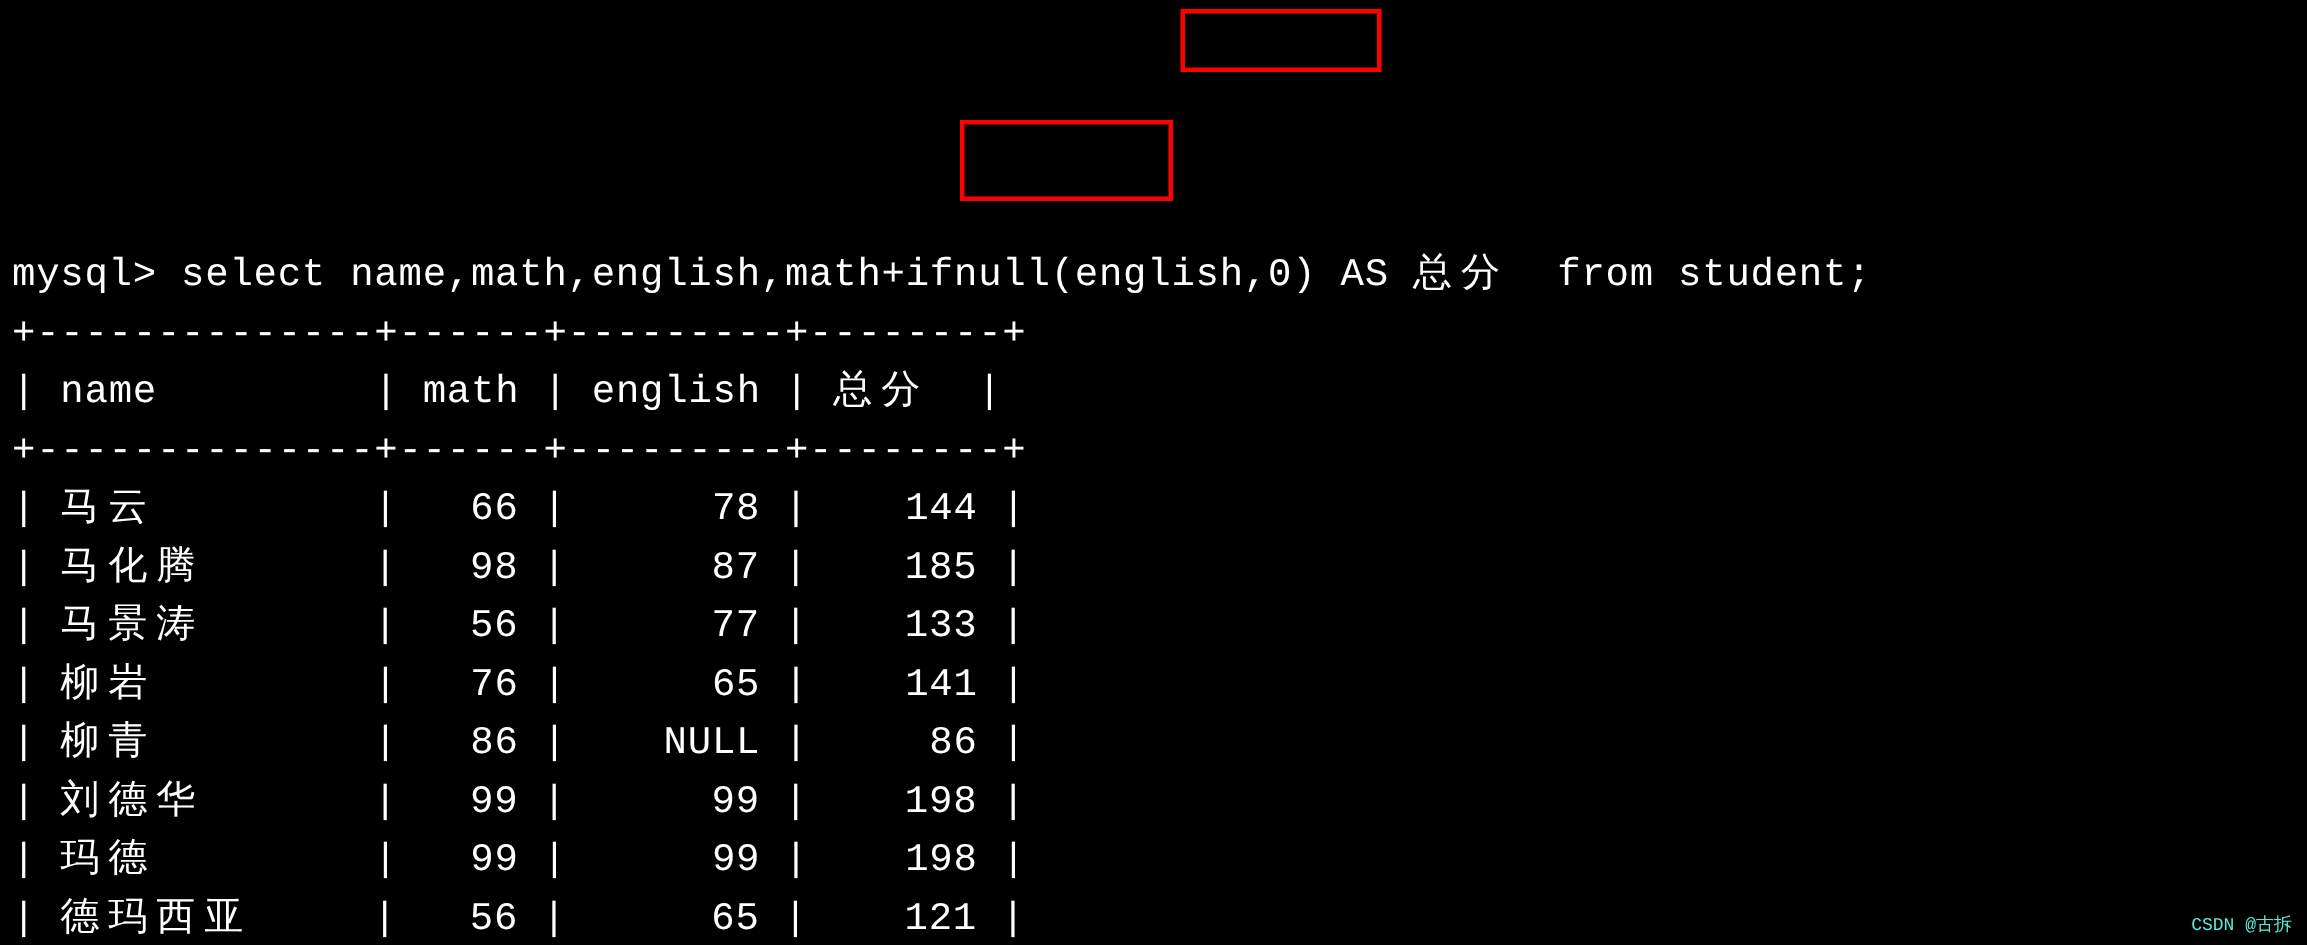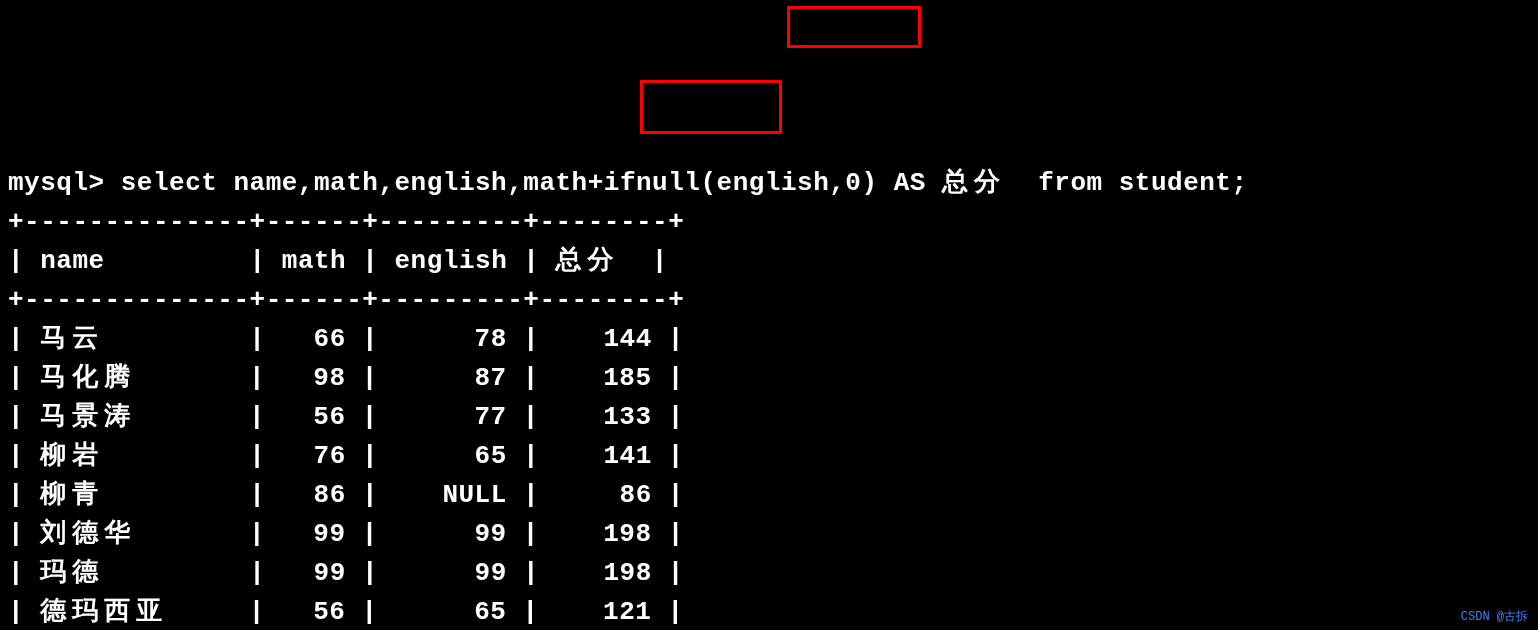--- a/index.html
+++ b/index.html
@@ -23,25 +23,25 @@
       position: absolute;
       pointer-events: none;
     }
     .hb1 { top: 6px; left: 787px; width: 128px; height: 36px; }
     .hb2 { top: 80px; left: 640px; width: 136px; height: 48px; }
     .watermark {
       position: absolute;
       right: 10px;
       bottom: 4px;
       font-size: 12px;
-      color: #3b82f6;
+      color: #5eead4;
       letter-spacing: 0;
       white-space: nowrap;
     }
-    .row { display: block; font-weight: bold; }
+    .row { display: block; }
     .cjk { letter-spacing: 6px; }
   </style>
 </head>
 <body>
 
 
 
 <div><span class="row"><span>mysql&gt;</span> <span>select name,math,english,math+ifnull(english,0)</span> <span>AS <span class="cjk">总分</span></span>  <span>from student;</span></span><span class="row">+--------------+------+---------+--------+</span><span class="row">| <span>name</span>         | <span>math</span> | <span>english</span> | <span class="cjk">总分</span>  |</span><span class="row">+--------------+------+---------+--------+</span><span class="row">| <span class="cjk">马云</span>         |   <span>66</span> |   <span>   78</span> |   <span> 144</span> |</span><span class="row">| <span class="cjk">马化腾</span>       |   <span>98</span> |   <span>   87</span> |   <span> 185</span> |</span><span class="row">| <span class="cjk">马景涛</span>       |   <span>56</span> |   <span>   77</span> |   <span> 133</span> |</span><span class="row">| <span class="cjk">柳岩</span>         |   <span>76</span> |   <span>   65</span> |   <span> 141</span> |</span><span class="row">| <span class="cjk">柳青</span>         |   <span>86</span> |   <span> NULL</span> |   <span>  86</span> |</span><span class="row">| <span class="cjk">刘德华</span>       |   <span>99</span> |   <span>   99</span> |   <span> 198</span> |</span><span class="row">| <span class="cjk">玛德</span>         |   <span>99</span> |   <span>   99</span> |   <span> 198</span> |</span><span class="row">| <span class="cjk">德玛西亚</span>     |   <span>56</span> |   <span>   65</span> |   <span> 121</span> |</span></div>
 
 <div class="highlight-box hb1"></div>

